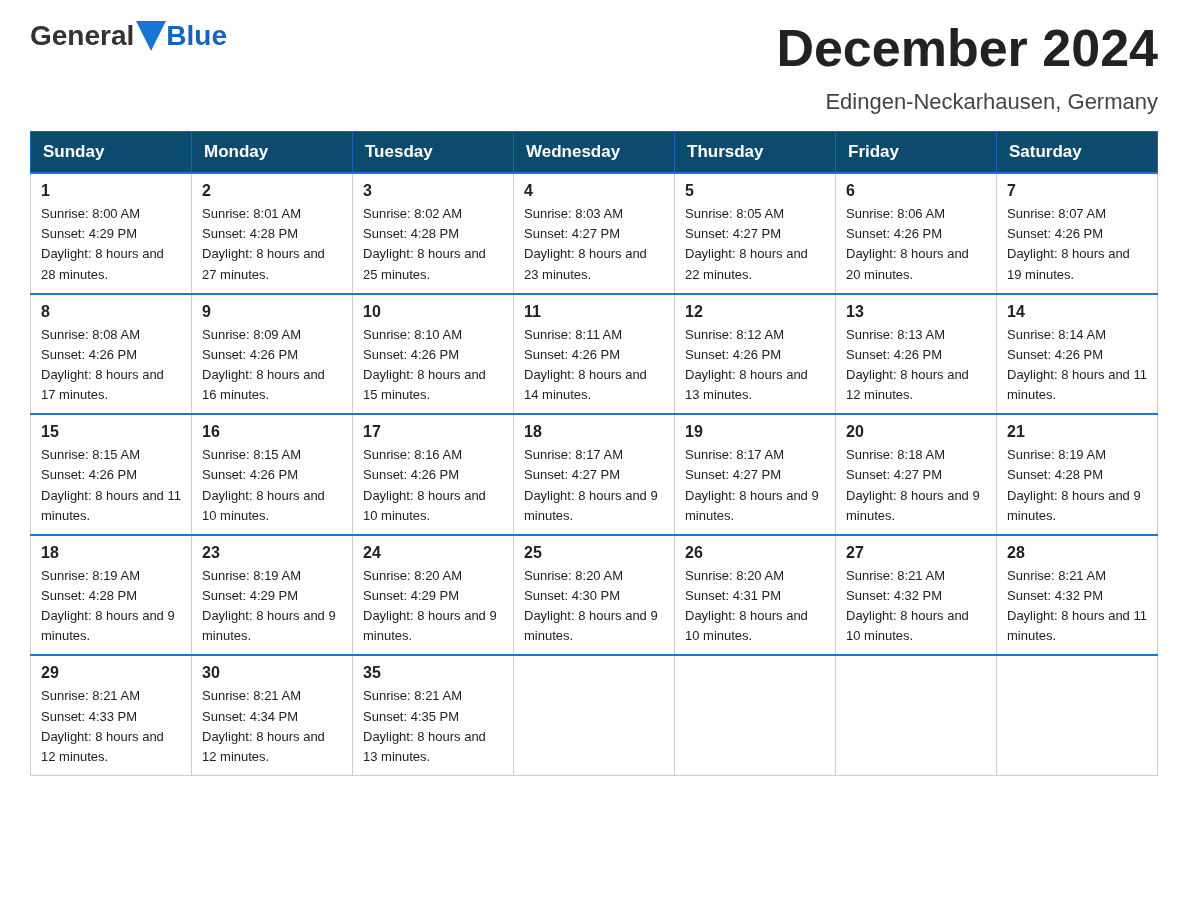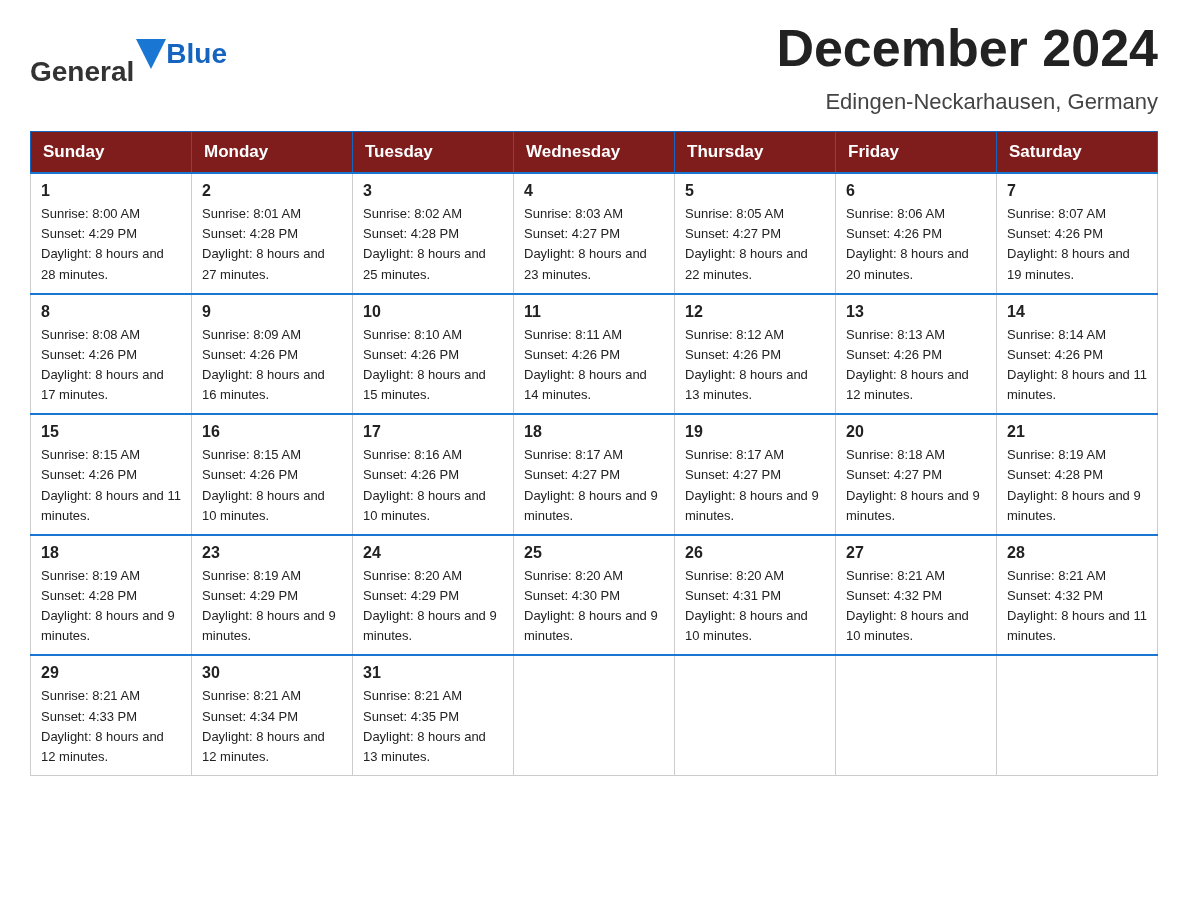--- a/index.html
+++ b/index.html
@@ -18,21 +18,20 @@
     }
     .logo {
       display: flex;
       align-items: center;
       gap: 0px;
     }
     .logo-text-general {
       font-size: 28px;
       font-weight: bold;
       color: #333;
-      margin-top: 36px;
     }
     .logo-text-blue {
       font-size: 28px;
       font-weight: bold;
       color: #1565c0;
     }
     .logo-icon {
       width: 30px;
       height: 30px;
       margin-left: 2px;
@@ -49,21 +48,21 @@
     .location-subtitle {
       font-size: 22px;
       color: #444;
       margin-top: 12px;
     }
     table {
       width: 100%;
       border-collapse: collapse;
     }
     thead tr {
-      background-color: #7f1d1d;
+      background-color: #0c4a6e;
     }
     thead th {
       color: #fff;
       font-size: 17px;
       font-weight: bold;
       padding: 10px 12px;
       text-align: left;
       border: 1px solid #1565c0;
     }
     tbody tr {
@@ -257,21 +256,21 @@
       <tr>
         <td>
           <span class="day-number">29</span>
           <div class="day-info">Sunrise: 8:21 AM<br>Sunset: 4:33 PM<br>Daylight: 8 hours and 12 minutes.</div>
         </td>
         <td>
           <span class="day-number">30</span>
           <div class="day-info">Sunrise: 8:21 AM<br>Sunset: 4:34 PM<br>Daylight: 8 hours and 12 minutes.</div>
         </td>
         <td>
-          <span class="day-number">31</span>
+          <span class="day-number">35</span>
           <div class="day-info">Sunrise: 8:21 AM<br>Sunset: 4:35 PM<br>Daylight: 8 hours and 13 minutes.</div>
         </td>
         <td class="empty-cell"></td>
         <td class="empty-cell"></td>
         <td class="empty-cell"></td>
         <td class="empty-cell"></td>
       </tr>
     </tbody>
 </table>
 

